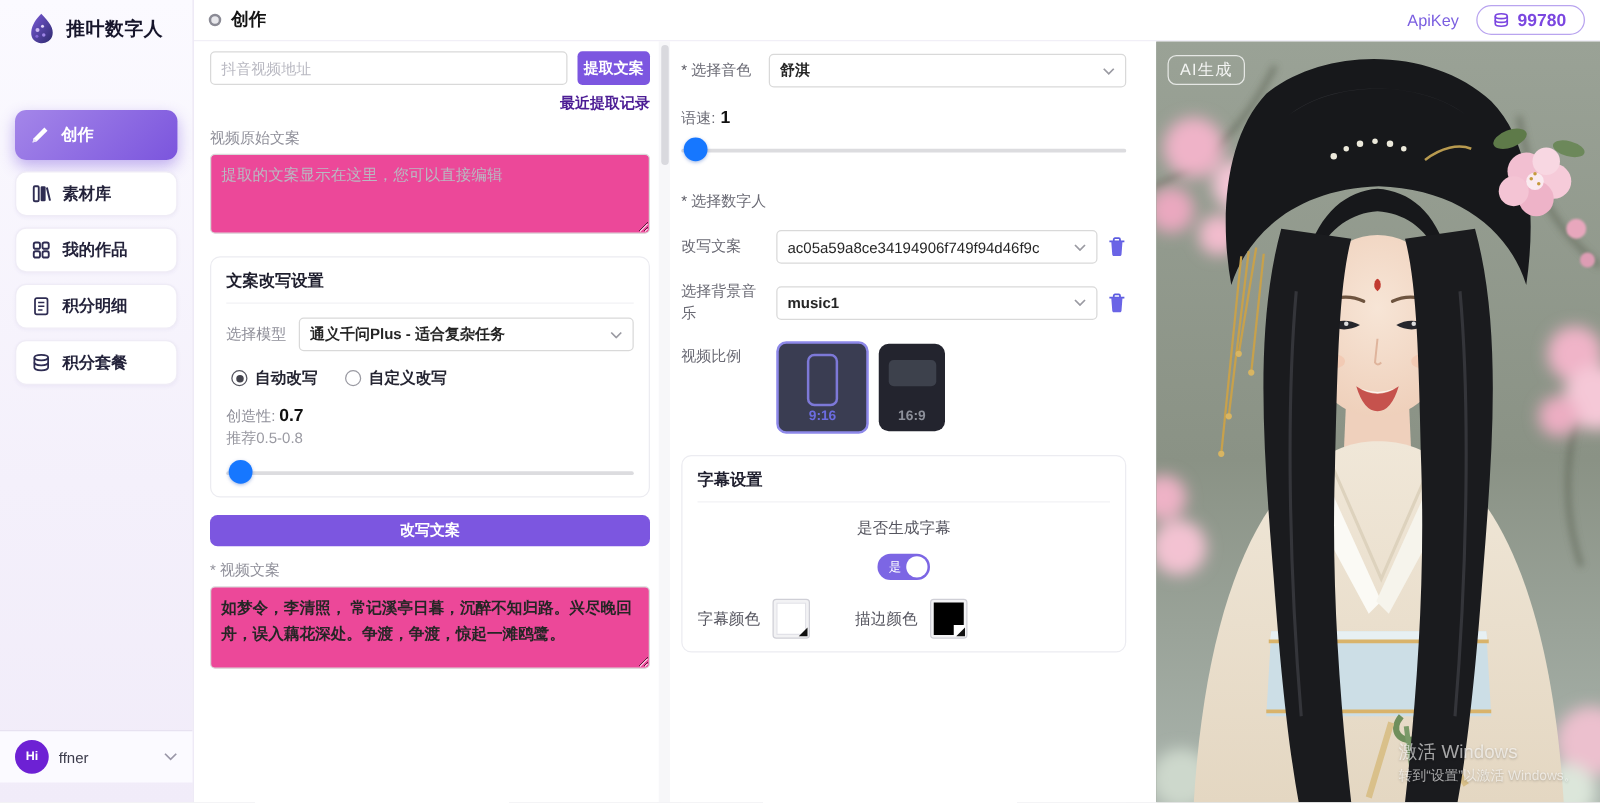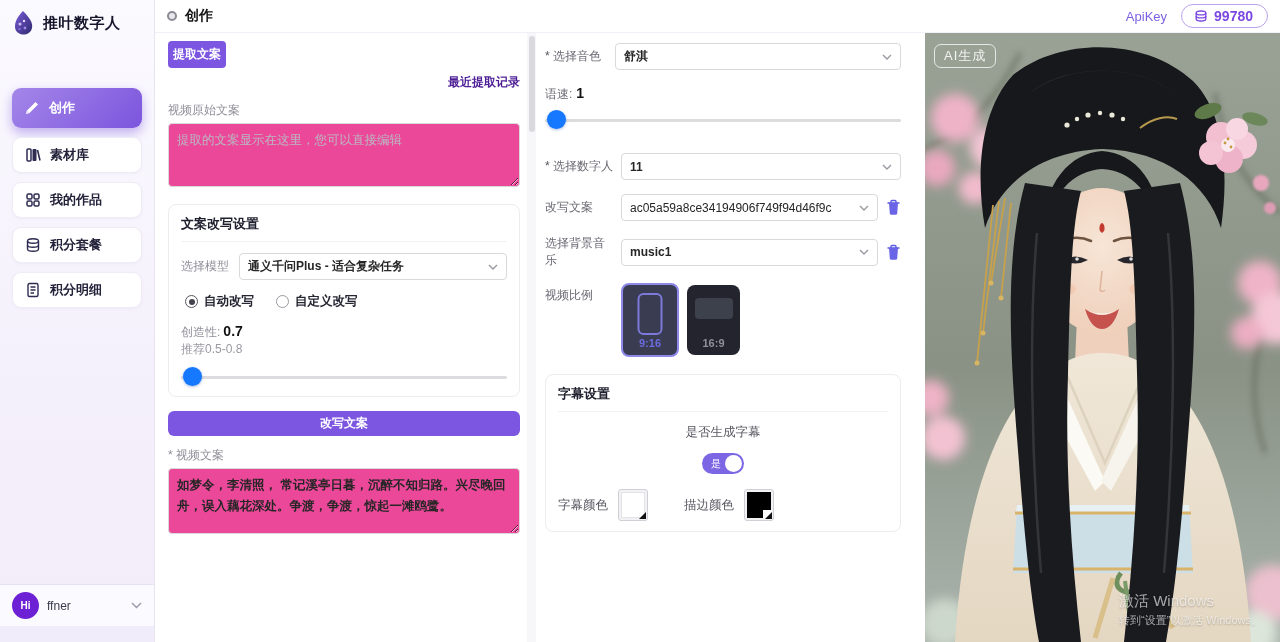--- a/index.html
+++ b/index.html
@@ -4,21 +4,21 @@
 <style>
   * { margin:0; padding:0; box-sizing:border-box; }
   html,body { background:#e9e9ee; }
   body { font-family:"Liberation Sans", sans-serif; }
   .app { position:relative; width:1280px; height:642px; background:#fff; overflow:hidden; }
 
   
   .sidebar { position:absolute; left:0; top:0; width:155px; height:642px;
     background:linear-gradient(180deg,#fbfaff 0%,#f4f0fb 60%,#f1ecf9 100%);
     border-right:1px solid #e9e4f3; z-index:5; }
-  .brand { display:flex; align-items:center; gap:7px; padding:10px 10px 8px 10px; }
+  .brand { display:flex; align-items:center; gap:7px; padding:10px 10px 8px 20px; }
   .brand-logo { width:26px; height:26px; }
   .brand-name { font-size:15px; font-weight:bold; color:#16152b; letter-spacing:.5px; }
   .menu { padding:44px 12px 0 12px; }
   .menu-item { display:flex; align-items:center; gap:9px; height:36px; margin-bottom:9px;
     background:#fff; border:1px solid #efecf6; border-radius:9px; padding:0 12px;
     box-shadow:0 1px 3px rgba(80,60,150,.05); cursor:pointer; }
   .menu-item .mi-label { font-size:13px; color:#23223a; font-weight:600; }
   .menu-item.active { background:linear-gradient(135deg,#a486e9 0%,#7b55dd 100%);
     border:none; height:40px; box-shadow:0 5px 12px rgba(123,85,221,.45); }
   .menu-item.active .mi-label { color:#fff; }
@@ -92,21 +92,21 @@
   .f-label.wide { width:68px; flex-basis:68px; }
   .req::before { content:"* "; color:#55555f; }
   .speed-row { margin-top:15px; font-size:12px; color:#6a6a74; }
   .speed-val { font-size:14px; font-weight:bold; color:#111; margin-left:4px; }
   .mt14 { margin-top:14px; } .mt22 { margin-top:24px; }
   .trash { width:15px; height:17px; flex:0 0 15px; cursor:pointer; }
   .ratio-row { display:flex; align-items:flex-start; gap:8px; margin-top:14px; }
   .tiles { display:flex; gap:8px; }
   .tile { position:relative; border-radius:8px; cursor:pointer; display:flex; flex-direction:column;
     align-items:center; justify-content:flex-end; }
-  .tile-916 { width:58px; height:74px; background:#3a3d52; border:2px solid #8d88e9; }
+  .tile-916 { width:74px; height:74px; background:#3a3d52; border:2px solid #8d88e9; }
   .tile-169 { width:53px; height:70px; background:#23242e; margin-top:2px; }
   .phone-outline { position:absolute; top:8px; left:50%; transform:translateX(-50%);
     width:25px; height:42px; border:2px solid #7d79d8; border-radius:6px; }
   .screen-rect { position:absolute; top:13px; left:50%; transform:translateX(-50%);
     width:38px; height:21px; background:#3d414c; border-radius:4px; }
   .tile-label { font-size:11px; font-weight:bold; margin-bottom:6px; }
   .tile-916 .tile-label { color:#6b6ce0; }
   .tile-169 .tile-label { color:#8d909a; }
   .toggle-row { display:flex; align-items:center; gap:12px; margin-top:12px;flex-direction:column; }
   .toggle-label { font-size:12.5px; color:#55555f; }
@@ -178,32 +178,32 @@
         <svg class="mi-icon" viewBox="0 0 16 16">
           <rect x="2" y="2" width="5" height="5" rx="1.5" fill="none" stroke="#2e2c52" stroke-width="1.5"></rect>
           <rect x="9" y="2" width="5" height="5" rx="1.5" fill="none" stroke="#2e2c52" stroke-width="1.5"></rect>
           <rect x="2" y="9" width="5" height="5" rx="1.5" fill="none" stroke="#2e2c52" stroke-width="1.5"></rect>
           <rect x="9" y="9" width="5" height="5" rx="1.5" fill="none" stroke="#2e2c52" stroke-width="1.5"></rect>
         </svg>
         <span class="mi-label">我的作品</span>
       </div>
       <div class="menu-item">
         <svg class="mi-icon" viewBox="0 0 16 16">
+          <rect x="3" y="1.5" width="10" height="13" rx="1.5" fill="none" stroke="#2e2c52" stroke-width="1.4"></rect>
+          <path d="M5.5 5 H10.5 M5.5 8 H10.5 M5.5 11 H9" stroke="#2e2c52" stroke-width="1.3"></path>
+        </svg>
+        <span class="mi-label">积分明细</span>
+      </div>
+      <div class="menu-item">
+        <svg class="mi-icon" viewBox="0 0 16 16">
           <ellipse cx="8" cy="4" rx="5.5" ry="2.2" fill="none" stroke="#2e2c52" stroke-width="1.4"></ellipse>
           <path d="M2.5 4 V12 C2.5 13.2 5 14.2 8 14.2 C11 14.2 13.5 13.2 13.5 12 V4" fill="none" stroke="#2e2c52" stroke-width="1.4"></path>
           <path d="M2.5 8 C2.5 9.2 5 10.2 8 10.2 C11 10.2 13.5 9.2 13.5 8" fill="none" stroke="#2e2c52" stroke-width="1.4"></path>
         </svg>
         <span class="mi-label">积分套餐</span>
-      </div>
-      <div class="menu-item">
-        <svg class="mi-icon" viewBox="0 0 16 16">
-          <rect x="3" y="1.5" width="10" height="13" rx="1.5" fill="none" stroke="#2e2c52" stroke-width="1.4"></rect>
-          <path d="M5.5 5 H10.5 M5.5 8 H10.5 M5.5 11 H9" stroke="#2e2c52" stroke-width="1.3"></path>
-        </svg>
-        <span class="mi-label">积分明细</span>
       </div>
     </nav>
     <div class="user-bar">
       <div class="avatar">Hi</div>
       <span class="user-name">ffner</span>
       <svg class="user-chevron" width="11" height="7" viewBox="0 0 11 7">
         <path d="M1 1 L5.5 5.5 L10 1" stroke="#9a97a8" stroke-width="1.4" fill="none"></path>
       </svg>
     </div>
   </aside>
@@ -219,20 +219,21 @@
           <path d="M2.5 4.5 V11.5 C2.5 12.7 5 13.7 8 13.7 C11 13.7 13.5 12.7 13.5 11.5 V4.5" fill="none" stroke="#7b47e0" stroke-width="1.5"></path>
           <path d="M2.5 8 C2.5 9.2 5 10.2 8 10.2 C11 10.2 13.5 9.2 13.5 8" fill="none" stroke="#7b47e0" stroke-width="1.5"></path>
         </svg>
         <span>99780</span>
       </span>
     </div>
   </header>
 
   <main class="col-left">
     <div class="row-extract">
+      <input class="text-input" type="text" placeholder="抖音视频地址" style="">
       <button class="btn btn-extract">提取文案</button>
     </div>
     <div class="link-recent">最近提取记录</div>
 
     <div class="field-label">视频原始文案</div>
     <textarea class="ta ta-original" placeholder="提取的文案显示在这里，您可以直接编辑" style=""></textarea>
 
     <div class="panel">
       <div class="panel-title">文案改写设置</div>
       <div class="model-row">
@@ -290,26 +291,20 @@
     <div class="speed-row">
       <span>语速:</span><span class="speed-val">1</span>
     </div>
     <div class="slider" style="margin-top:8px;">
       <div class="slider-track"></div>
       <div class="slider-thumb" style="left:2px;"></div>
     </div>
 
     <div class="f-row mt22">
       <span class="f-label wide req">选择数字人</span>
-      <div class="select">
-        <span class="sel-text">11</span>
-        <svg width="10" height="6" viewBox="0 0 10 6">
-          <path d="M1 1 L5 5 L9 1" stroke="#9a9aa2" stroke-width="1.4" fill="none"></path>
-          </svg>
-      </div>
     </div>
 
     <div class="f-row mt14">
       <span class="f-label wide">改写文案</span>
       <div class="select">
         <span class="sel-text" style="font-weight:400;">ac05a59a8ce34194906f749f94d46f9c</span>
         <svg width="10" height="6" viewBox="0 0 10 6">
           <path d="M1 1 L5 5 L9 1" stroke="#9a9aa2" stroke-width="1.4" fill="none"></path>
           </svg>
       </div>

